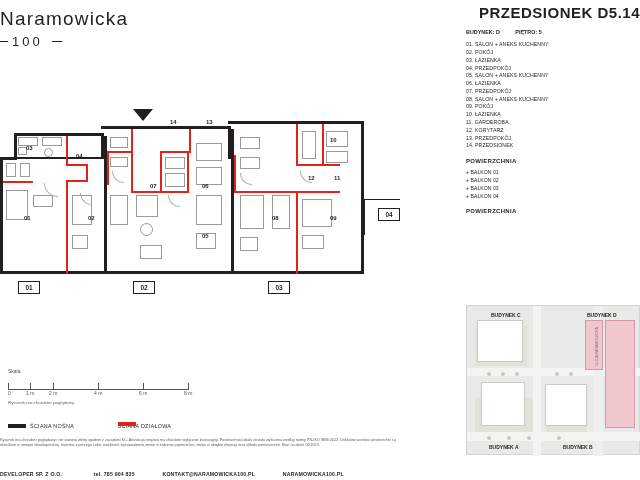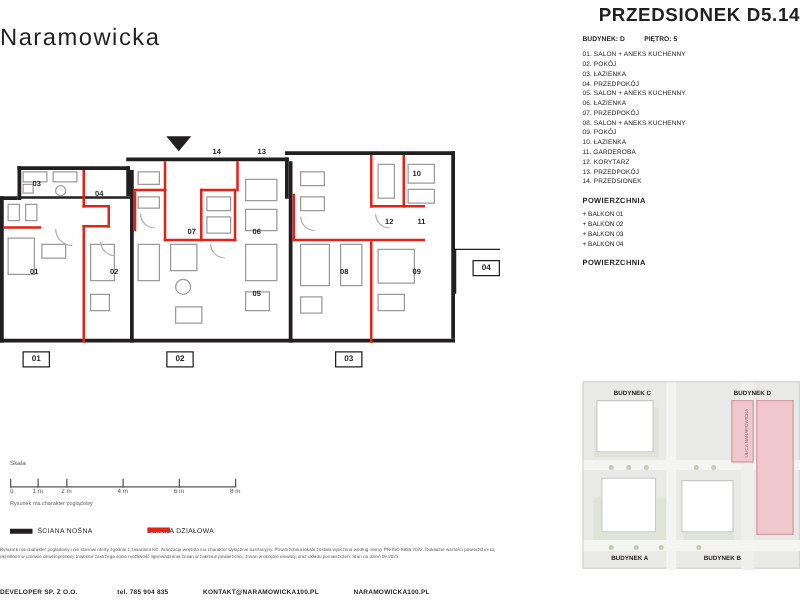--- a/index.html
+++ b/index.html
@@ -8,21 +8,21 @@
     width: 640px; height: 480px;
     background: #ffffff;
     font-family: "Liberation Sans", sans-serif;
     color: #231f20;
     overflow: hidden;
     position: relative;
   }
 
   
   #brand {
-    position: absolute; left: 0; top: 20px; width: 230px;
+    position: absolute; left: 0; top: 8px; width: 230px;
   }
   #brand .brand-name {
     font-size: 19px; letter-spacing: 1.2px; font-weight: 400;
     color: #231f20; padding-left: 0;
   }
   #brand .brand-sub {
     font-size: 13px; letter-spacing: 3px; font-weight: 400;
     margin-top: 4px; margin-left: 12px;
     position: relative;
   }
@@ -127,20 +127,21 @@
   #sitemap .roadlabel {
     position: absolute; font-size: 3.6px; color: #7a7a7a; white-space: nowrap;
   }
   #sitemap .tree { position: absolute; width: 4px; height: 4px; border-radius: 50%; background: #c3cdb6; }
 </style>
 </head>
 <body>
 
 <div id="brand">
   <div class="brand-name">Naramowicka</div>
+  <div class="brand-sub">100</div>
 </div>
 
 <div id="apt-title">PRZEDSIONEK D5.14</div>
 
 <div id="info">
   <div class="meta">
     <span>BUDYNEK: D</span>
     <span>PIĘTRO: 5</span>
   </div>
   <div class="room">01. SALON + ANEKS KUCHENNY</div>

